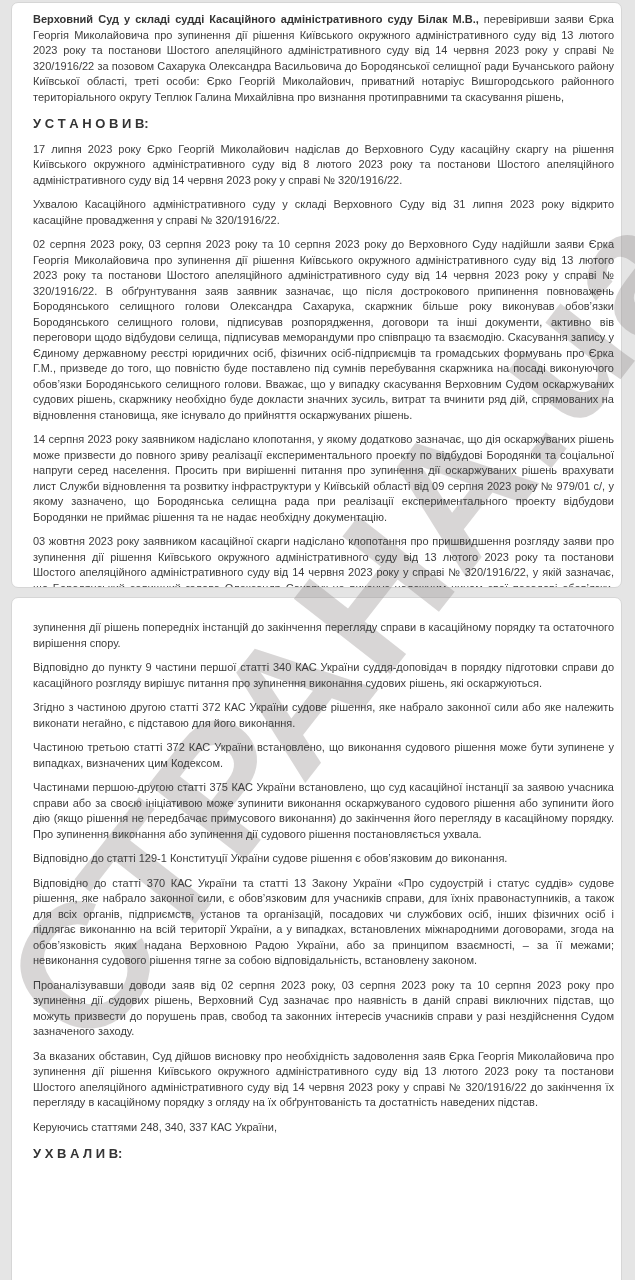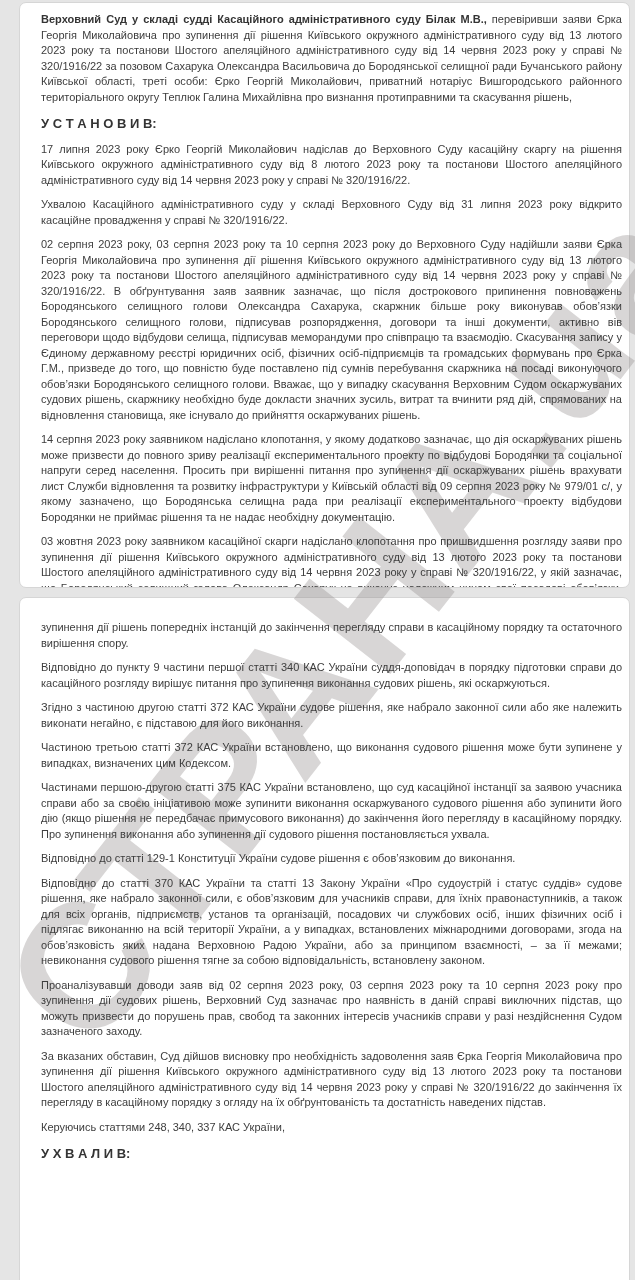--- a/index.html
+++ b/index.html
@@ -10,21 +10,21 @@
   .canvas {
     position: relative;
     width: 635px;
     height: 1280px;
     background: #e5e5e5;
     overflow: hidden;
   }
   .page {
     position: relative;
     width: 611px;
-    margin-left: 19px;
+    margin-left: 11px;
     background: #ffffff;
     border: 1px solid #d6d6d6;
     border-radius: 7px;
     box-sizing: border-box;
     overflow: hidden;
   }
   .page-1 {
     margin-top: 2px;
     height: 586px;
     padding: 9px 7px 16px 21px;

